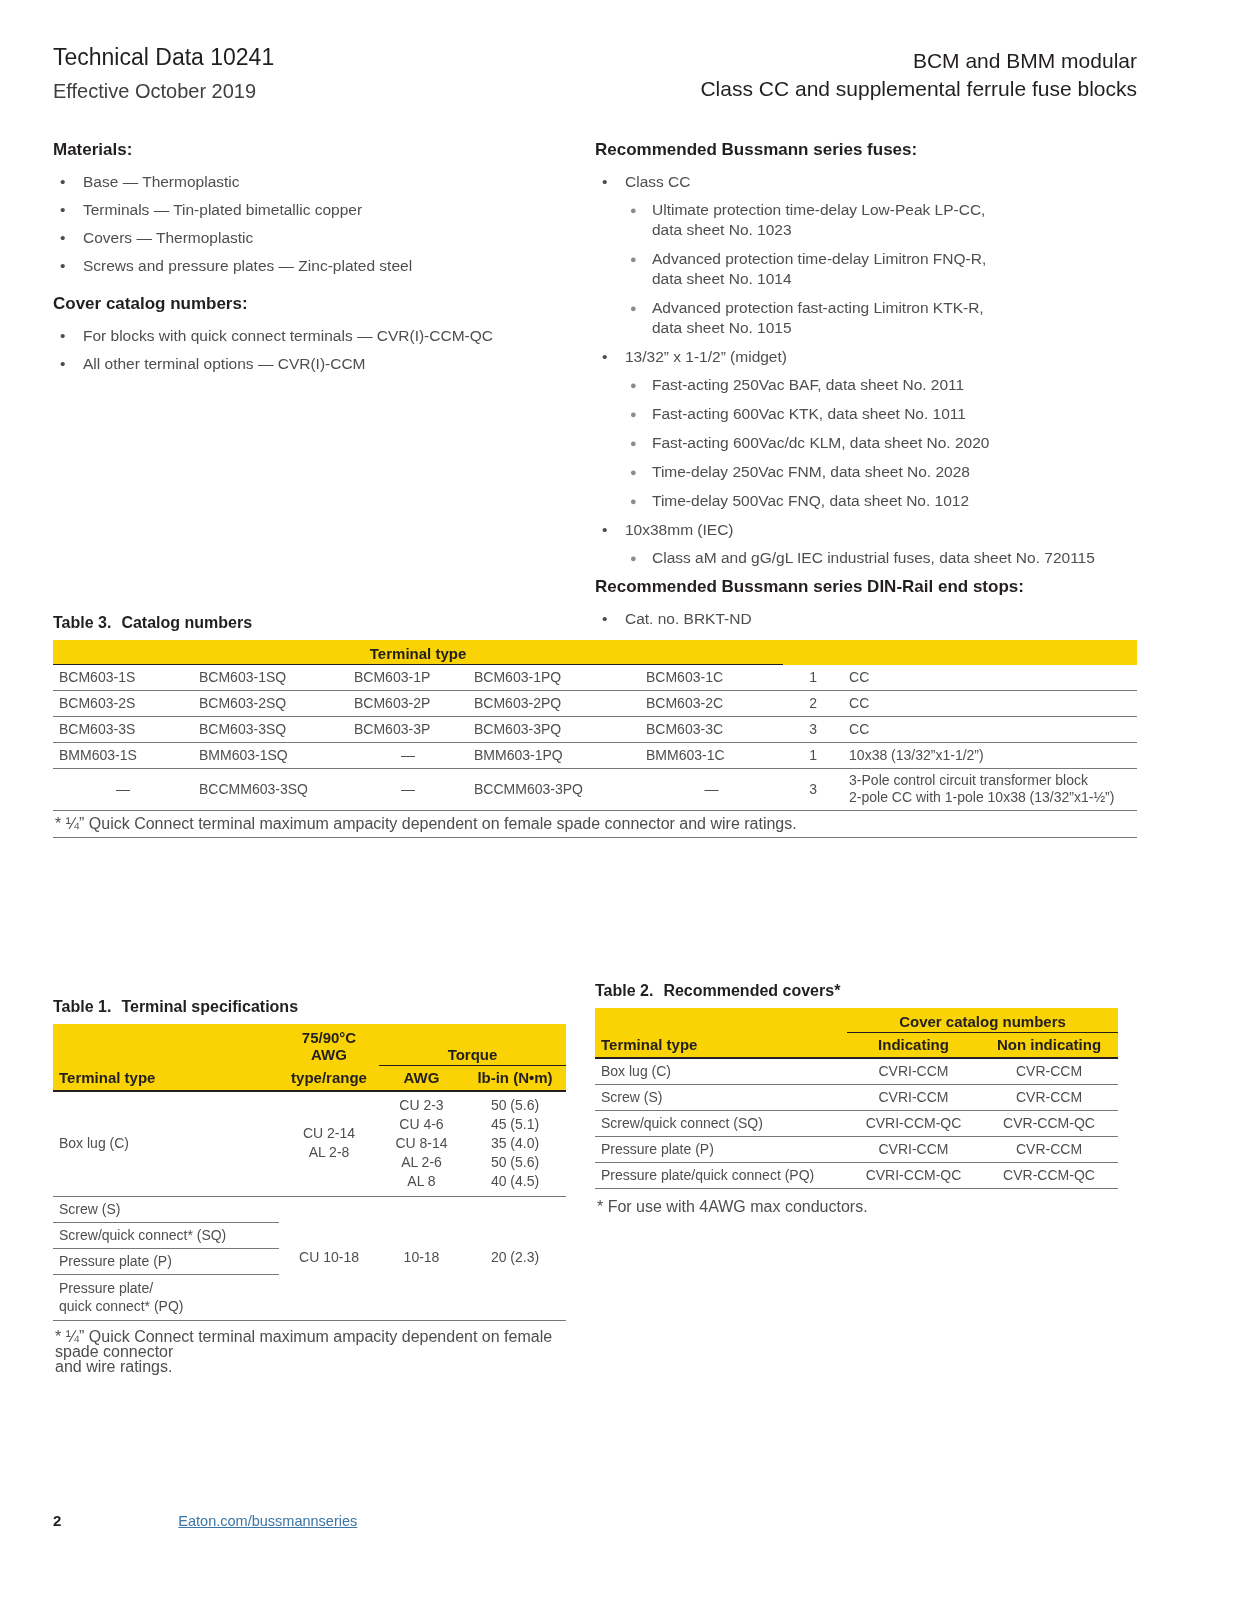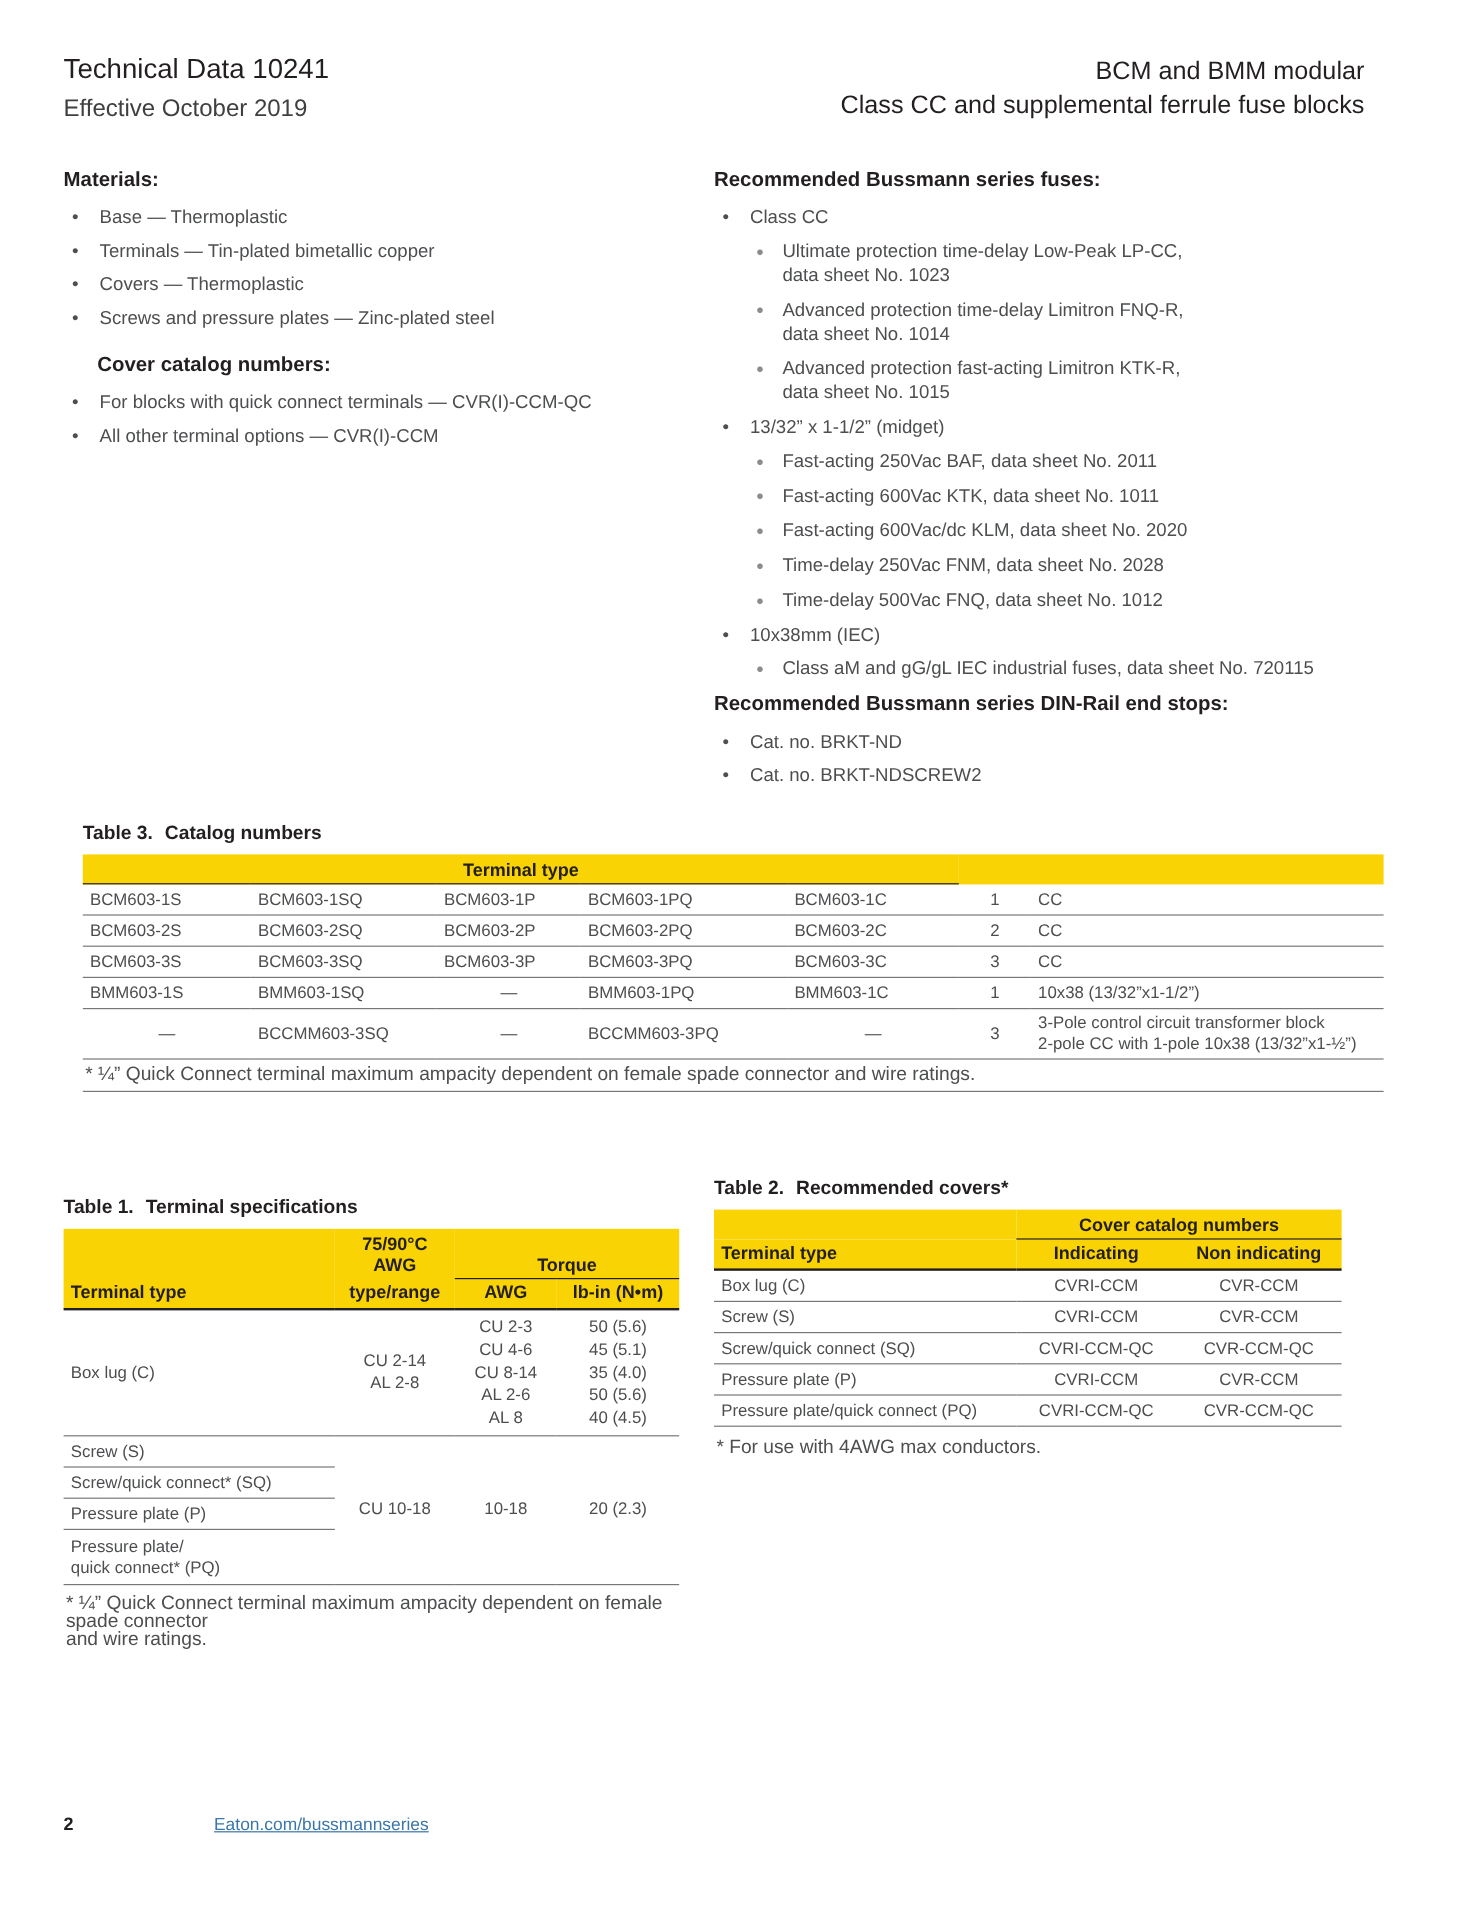--- a/index.html
+++ b/index.html
@@ -6,52 +6,52 @@
   html,body { background:#ffffff; }
   body {
     width:1236px; height:1600px; position:relative;
     font-family:"Liberation Sans", sans-serif;
     color:#4d4e50;
     -webkit-font-smoothing:antialiased;
   }
   .pre { white-space:pre-line; }
 
   
-  .hdr { position:absolute; left:53px; top:44px; width:1084px; display:flex; justify-content:space-between; align-items:center; }
+  .hdr { position:absolute; left:53px; top:44px; width:1084px; display:flex; justify-content:space-between; align-items:flex-end; }
   .doc-title { font-size:23px; color:#231f20; letter-spacing:0; }
   .doc-date  { font-size:20px; color:#404040; margin-top:9px; }
   .hdr-right { text-align:right; font-size:21px; color:#231f20; line-height:28px; }
 
   
   .col { position:absolute; top:140px; }
   .col-left  { left:53px;  width:525px; }
   .col-right { left:595px; width:545px; }
   .sec-h { font-size:17px; font-weight:bold; color:#231f20; margin-bottom:12px; }
-  .sec-h + .sec-h, .mt { margin-top:18px;margin-left:28px; }
+  .sec-h + .sec-h, .mt { margin-top:18px; }
   .li { display:flex; font-size:15.5px; line-height:20px; margin-bottom:8px; }
   .li .dot { width:30px; flex:0 0 30px; padding-left:7px; color:#4d4e50; }
   .li2 { display:flex; font-size:15.5px; line-height:20px; margin:0 0 9px 30px; }
   .li2 .dot { width:27px; flex:0 0 27px; padding-left:5px; color:#8a8c8e; font-size:11px; line-height:20px; }
   .grp { margin-bottom:2px; }
 
   
   .tbl-block { position:absolute; }
   .cap { font-size:16px; font-weight:bold; color:#231f20; margin-bottom:8px; }
   .cap .cap-lbl { margin-right:10px; }
   table { border-collapse:collapse; table-layout:fixed; width:100%; }
   thead th { background:#f9d303; text-align:left; font-size:15px; color:#231f20; padding:3px 6px 4px 6px; vertical-align:bottom; }
   thead tr.grp-row th { padding-top:5px; padding-bottom:2px; }
   thead tr.col-row th { border-bottom:2px solid #231f20; }
   .grp-span { text-align:center !important; border-bottom:1px solid #231f20; }
   tbody td { font-size:14px; color:#4d4e50; padding:4px 6px 5px 6px; border-bottom:1px solid #77787b; vertical-align:middle; }
   td.c, th.c { text-align:center; }
   .footnote { font-size:16px; line-height:15px; color:#4d4e50; padding:5px 2px 6px 2px; }
 
   
-  .t3 { left:53px; top:686px; width:1084px;margin-left:16px; }
+  .t3 { left:53px; top:614px; width:1084px; }
   .t3 tbody td { white-space:nowrap; }
   .t3 td.wrap { white-space:pre-line; line-height:17px; padding-top:3px; padding-bottom:4px; }
   .t3 .footnote { border-bottom:1px solid #77787b; }
 
   
   .t1 { left:53px; top:998px; width:513px; }
   .t1 tbody td { border-bottom:none; }
   .t1 td.div { border-bottom:1px solid #77787b; }
   .t1 table { border-bottom:1px solid #77787b; }
   .t1 .num { text-align:center; line-height:19px; }

